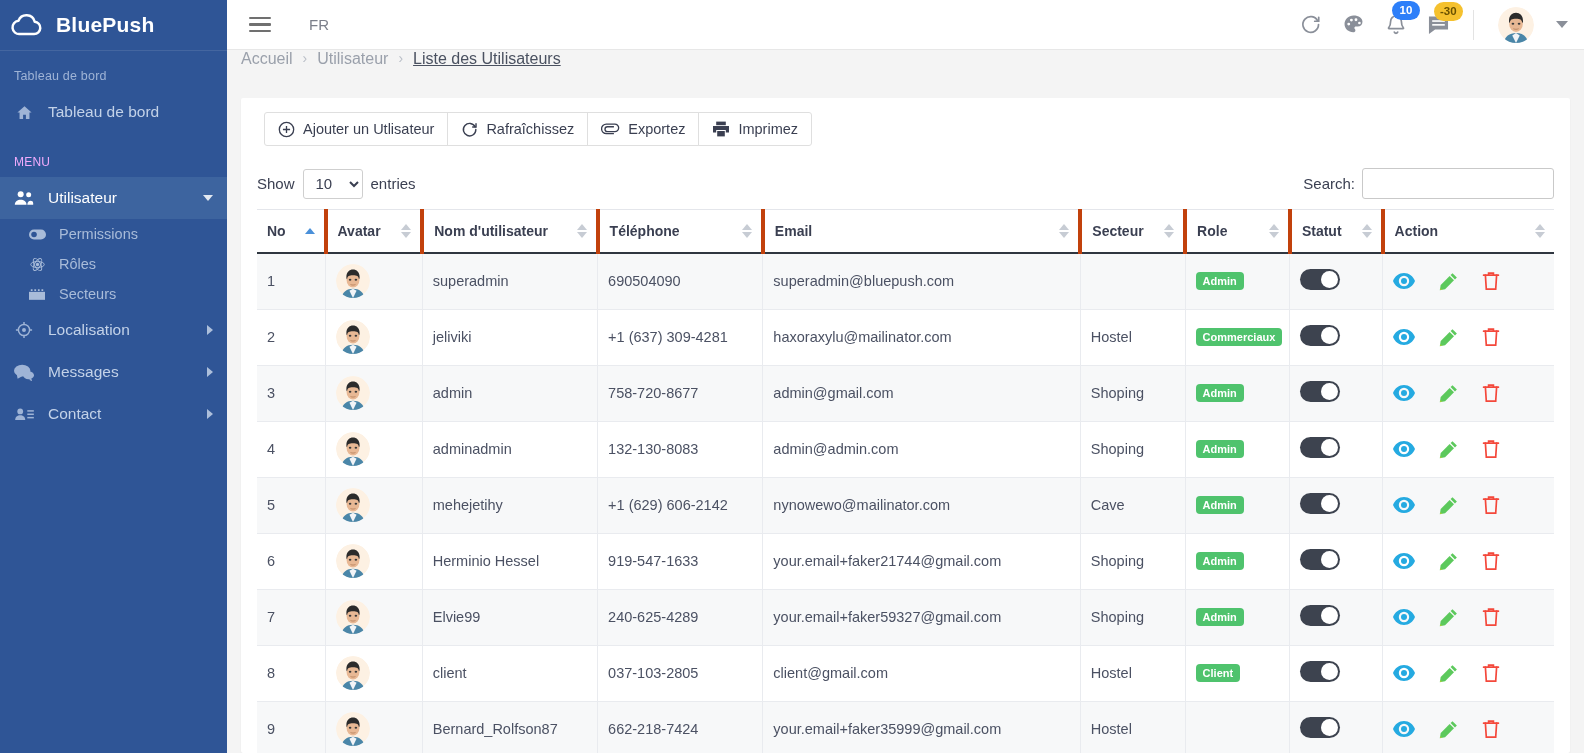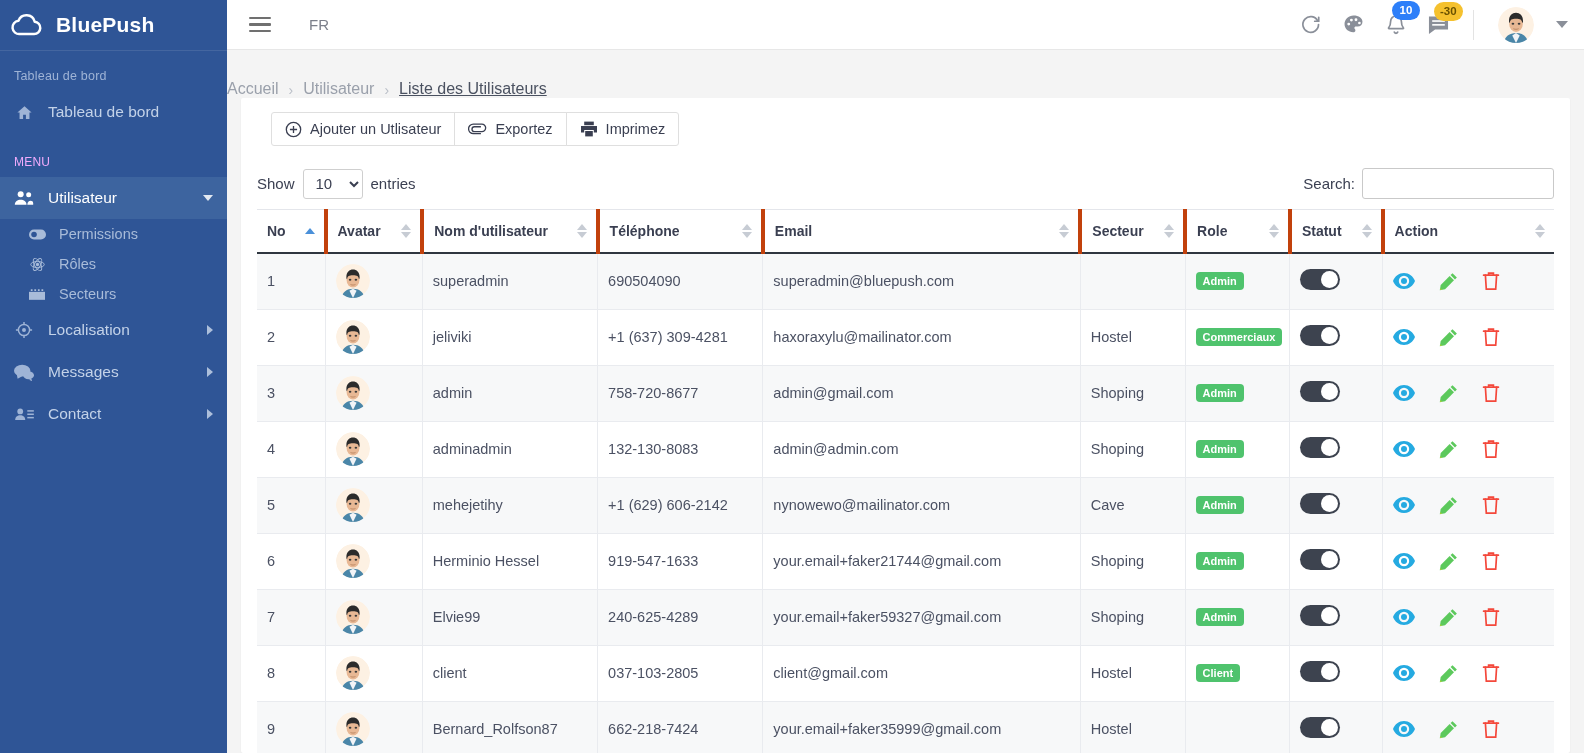--- a/index.html
+++ b/index.html
@@ -74,22 +74,22 @@
     color: #fff; font-size: 11.5px; font-weight: 700;
     display: flex; align-items: center; justify-content: center; padding: 0 6px;
   }
   .badge.blue { background: #2d7ff9; }
   .badge.yellow { background: #f5c12e; color:#6b5200;}
   .vdiv { width:1px; height: 30px; background:#e3e3e3; margin: 0 2px;}
   .avatar-top { width: 36px; height: 36px; border-radius: 50%; overflow:hidden; display:block;}
   .caret-top { width:0;height:0;border-left:6px solid transparent;border-right:6px solid transparent;border-top:7px solid #8a8f99; cursor:pointer;}
 
   .breadcrumb {
-    height: 48px; display: flex; align-items: flex-end; gap: 10px;
-    color: #9aa0ab; font-size: 16px; background:#f4f4f4;
+    height: 48px; display: flex; align-items: flex-start; gap: 10px;
+    padding-left: 14px; color: #9aa0ab; font-size: 16px; background:#f4f4f4;
   }
   .breadcrumb .sep { color: #b9bec7; font-size: 14px; }
   .breadcrumb .crumb { cursor:pointer; }
   .breadcrumb .crumb.current { color: #4a5160; cursor: default; text-decoration: underline;}
 
   .content { padding: 0 14px 0 14px; flex:1; min-height:0; }
   .card {
     background: #ffffff; border-radius: 2px;
     box-shadow: 0 1px 2px rgba(0,0,0,.06);
     padding: 14px 16px 0 16px; height: 100%;
@@ -97,21 +97,21 @@
   }
 
   .btn-group { display: flex; }
   .tbtn {
     display: flex; align-items: center; gap: 8px;
     height: 34px; padding: 0 13px;
     background: #fff; border: 1px solid #dfdfdf;
     font-size: 14.5px; color: #3a3f51; cursor: pointer;
     margin-left: -1px;
   }
-  .tbtn:first-child { margin-left: 14px; border-radius: 3px 0 0 3px; }
+  .tbtn:first-child { margin-left: 7px; border-radius: 3px 0 0 3px; }
   .tbtn:last-child { border-radius: 0 3px 3px 0; }
   .tbtn .ico { display:flex; align-items:center; }
 
   .table-controls {
     display: flex; align-items: center; margin-top: 22px; margin-bottom: 10px;
   }
   .show-entries { display:flex; align-items:center; gap: 8px; font-size: 15px; color:#3a3f51;}
   .show-entries select {
     height: 30px; padding: 0 4px 0 8px; font-size: 15px;
     border: 1px solid #cfcfcf; border-radius: 3px; background:#fff;
@@ -366,20 +366,29 @@
 
         <div class="btn-group">
           <button class="tbtn">
             <span class="ico">
               <svg width="17" height="17" viewBox="0 0 18 18" fill="none" stroke="#3a3f51" stroke-width="1.4">
                 <circle cx="9" cy="9" r="7.6"></circle>
                   <path d="M9 5.2v7.6M5.2 9h7.6"></path>
               </svg>
             </span>
             <span>Ajouter un Utlisateur</span>
+          </button>
+          <button class="tbtn">
+            <span class="ico">
+              <svg width="17" height="17" viewBox="0 0 18 18" fill="none" stroke="#3a3f51" stroke-width="1.5" stroke-linecap="round">
+                <path d="M15 6.2A6.6 6.6 0 1 0 15.7 9"></path>
+                  <path d="M15.9 2.8v3.5h-3.5"></path>
+              </svg>
+            </span>
+            <span>Rafraîchissez</span>
           </button>
           <button class="tbtn">
             <span class="ico">
               <svg width="19" height="14" viewBox="0 0 20 14" fill="none" stroke="#3a3f51" stroke-width="1.4">
                 <path d="M13.6 4.6L6.8 4.6a2.6 2.6 0 0 0 0 5.2h7.8a4 4 0 0 0 0-8H5.6a5 5 0 1 0 0 10h8"></path>
               </svg>
             </span>
             <span>Exportez</span>
           </button>
           <button class="tbtn">

